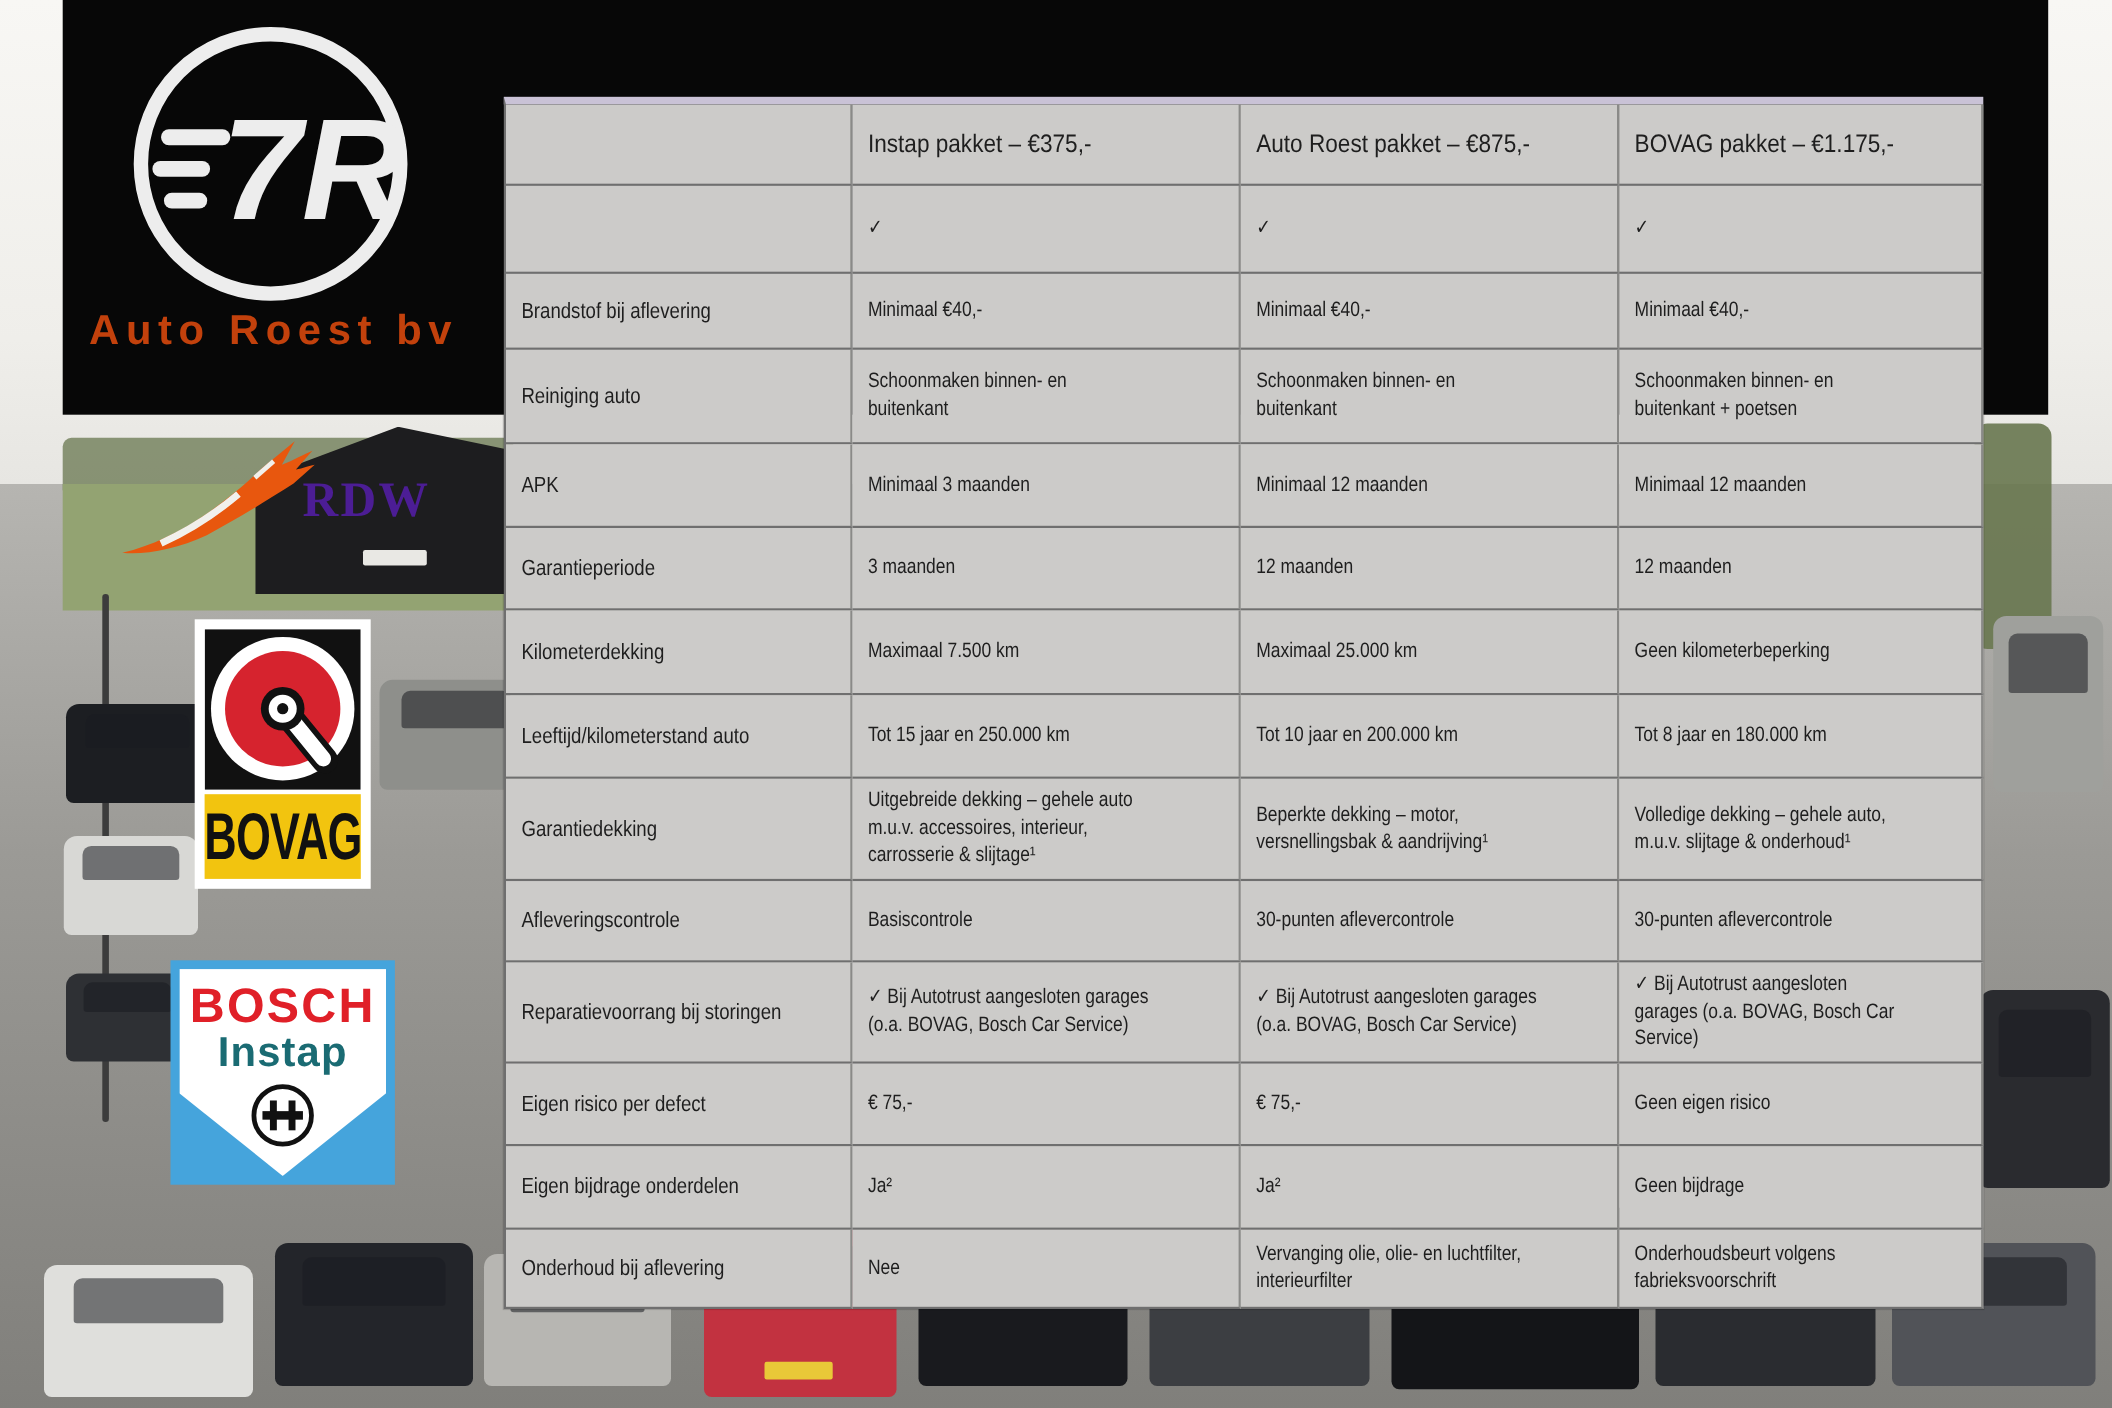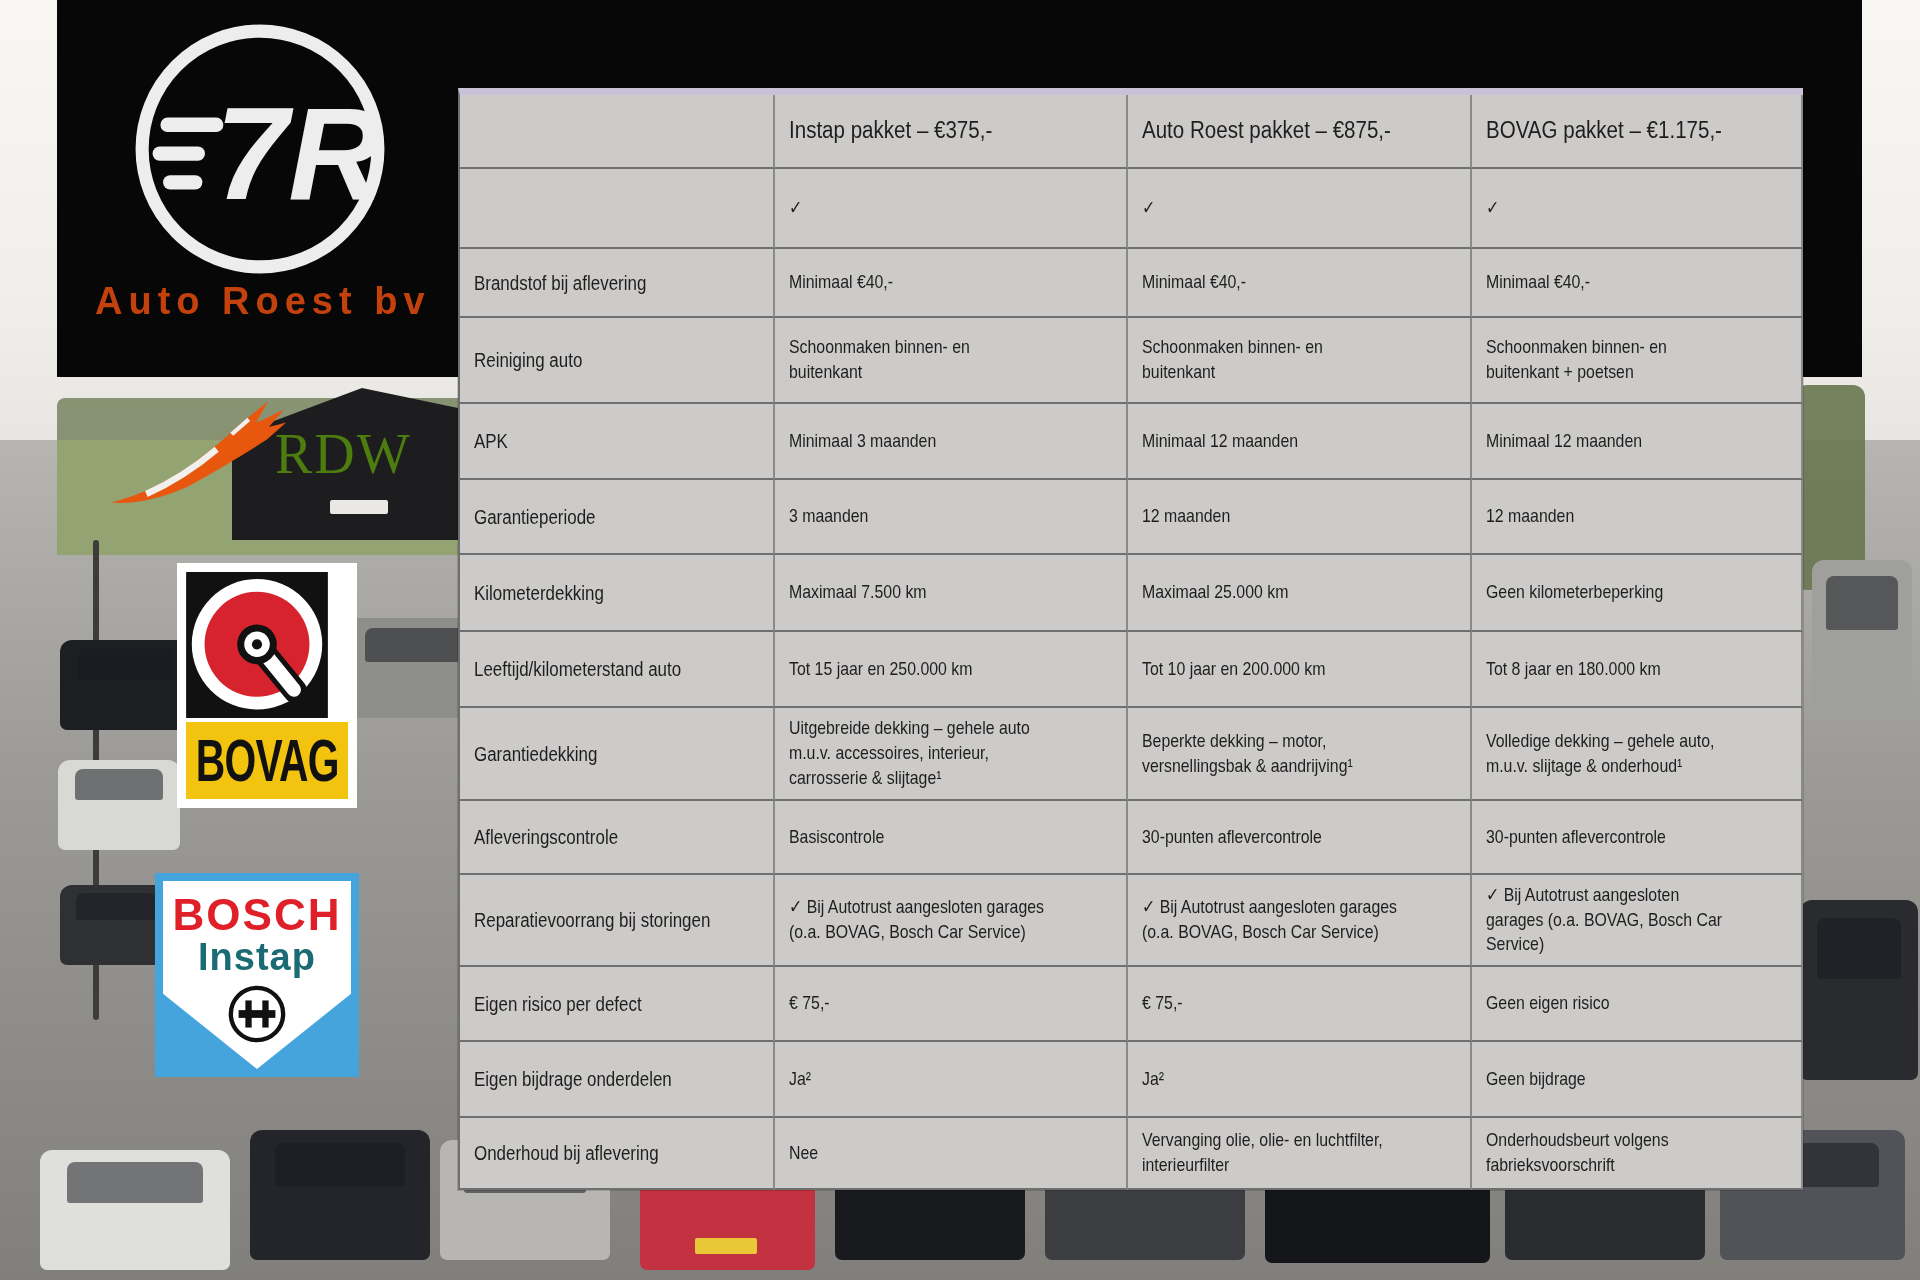--- a/index.html
+++ b/index.html
@@ -19,30 +19,30 @@
        clip-path:polygon(0 32%,56% 0,100% 14%,100% 100%,0 100%);}
   .sign{position:absolute;background:#e9e8e4;border-radius:2px;}
   .pole{position:absolute;background:#3c3c3c;width:6px;border-radius:3px;}
   .car{position:absolute;border-radius:12px 12px 7px 7px;}
   .car::before{content:"";position:absolute;left:14%;top:10%;width:72%;height:34%;
        background:rgba(25,28,33,.55);border-radius:8px 8px 3px 3px;}
   .plate{position:absolute;background:#e9c838;border-radius:2px;}
 
   
   .band{position:absolute;left:57px;top:0;width:1805px;height:377px;background:#070707;z-index:1;}
-  .brand{position:absolute;left:95px;top:18px;width:330px;z-index:2;text-align:center;}
+  .brand{position:absolute;left:81px;top:18px;width:330px;z-index:2;text-align:center;}
   .brand svg{display:block;margin:0 auto;}
   .brand-name{color:#c2410c;font-size:38px;font-weight:bold;letter-spacing:6px;
        margin-top:0;white-space:nowrap;}
 
   
   .rdw{position:absolute;left:104px;top:398px;z-index:2;display:flex;align-items:center;}
-  .rdw-text{font-family:"Liberation Serif",serif;font-weight:normal;font-size:56px;
-       color:#4d7c0f;margin-left:-14px;letter-spacing:2px;}
-  .bovag{position:absolute;left:177px;top:563px;width:180px;height:245px;z-index:2;
+  .rdw-text{font-family:"Liberation Serif",serif;font-weight:bold;font-size:45px;
+       color:#4c1d95;margin-left:-14px;letter-spacing:2px;}
+  .bovag{position:absolute;left:177px;top:563px;width:160px;height:245px;z-index:2;
        background:#fff;box-sizing:border-box;padding:9px;display:flex;flex-direction:column;text-align:center;}
   .bovag-yellow{flex:1;background:var(--bovag_yellow,#f2c40f);display:flex;align-items:center;
        justify-content:center;margin-top:4px;}
   .bovag-word{font-weight:bold;font-size:60px;color:#111;transform:scaleX(.68);letter-spacing:-1px;}
   .bosch{position:absolute;left:155px;top:873px;width:204px;height:204px;z-index:2;
        background:var(--bosch_blue,#45a4dc);box-sizing:border-box;padding:8px;}
   .bosch-shield{width:100%;height:100%;background:#fff;
        clip-path:polygon(0 0,100% 0,100% 60%,50% 100%,0 60%);
        display:flex;flex-direction:column;align-items:center;text-align:center;}
   .bosch-word{color:var(--bosch_red,#e02028);font-weight:bold;font-size:44px;

